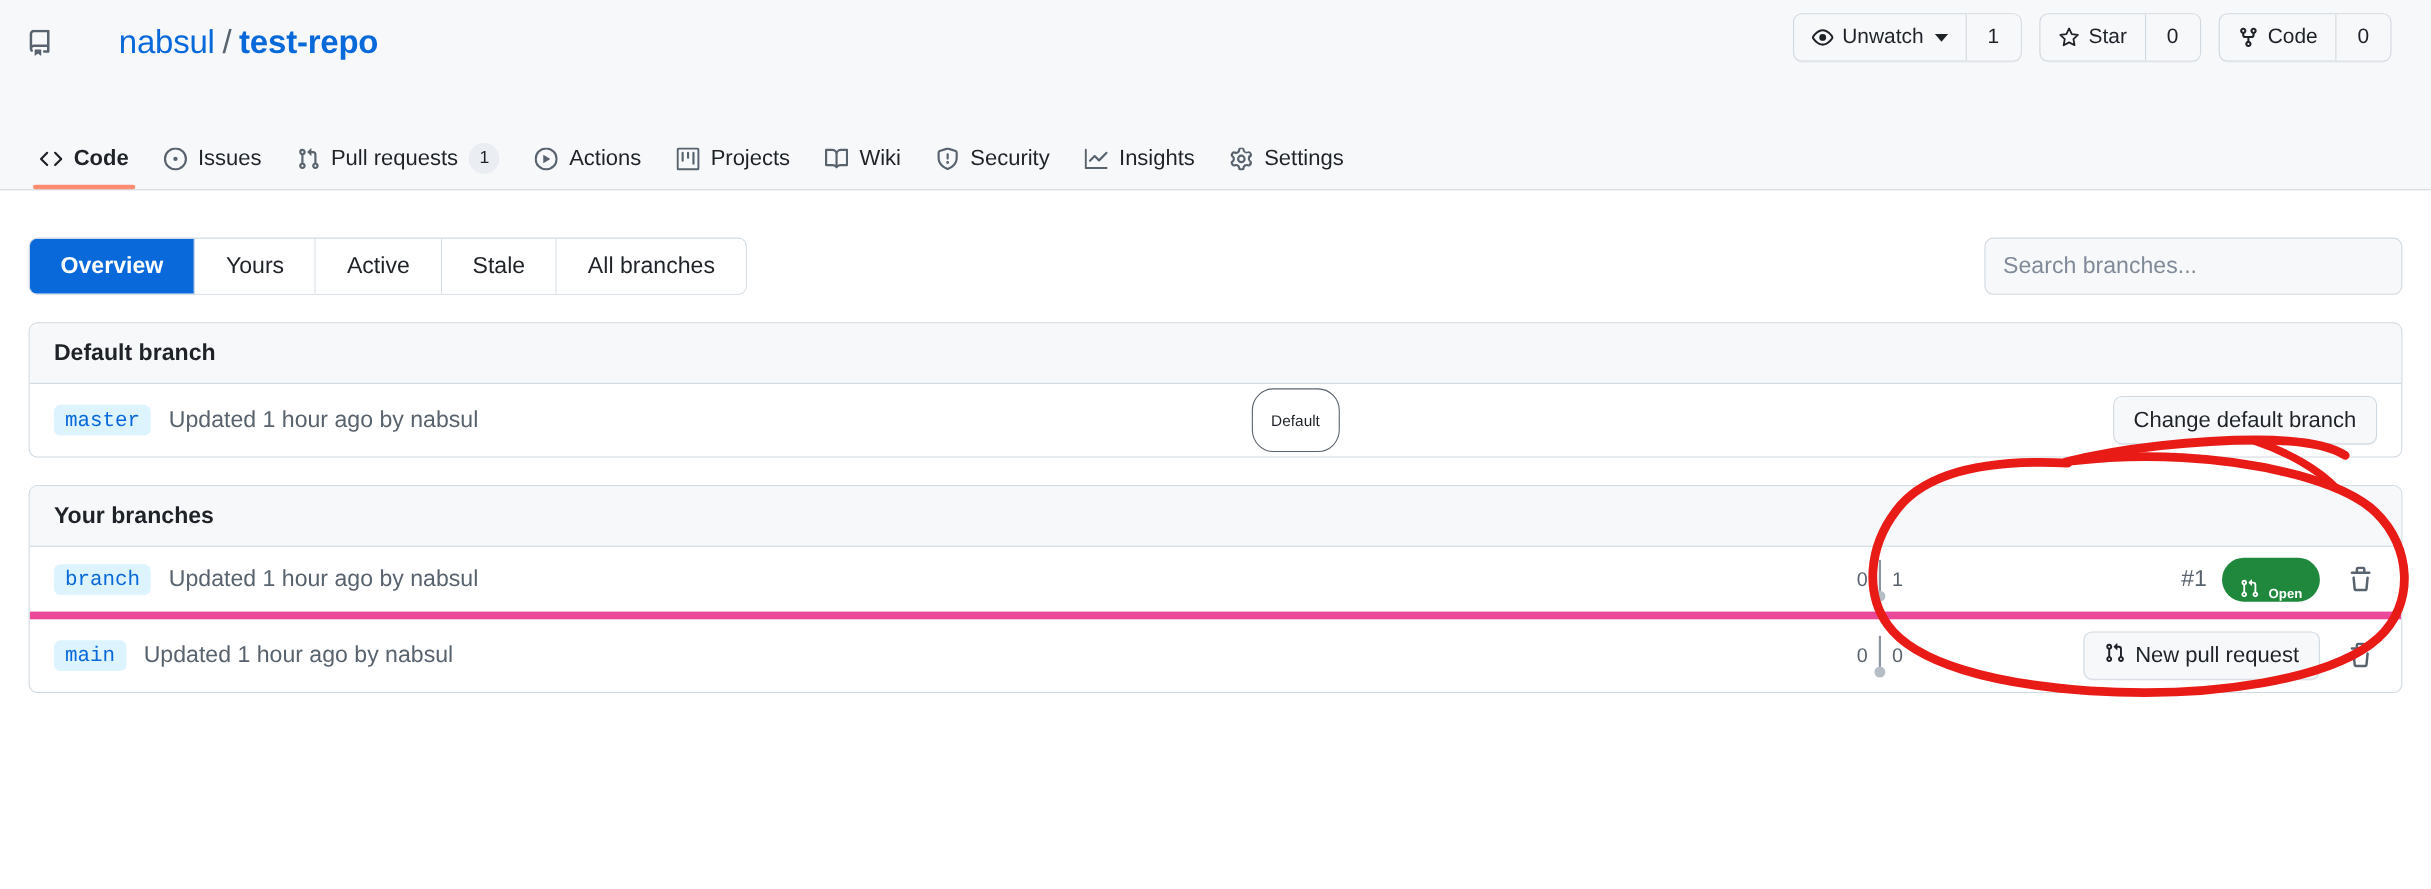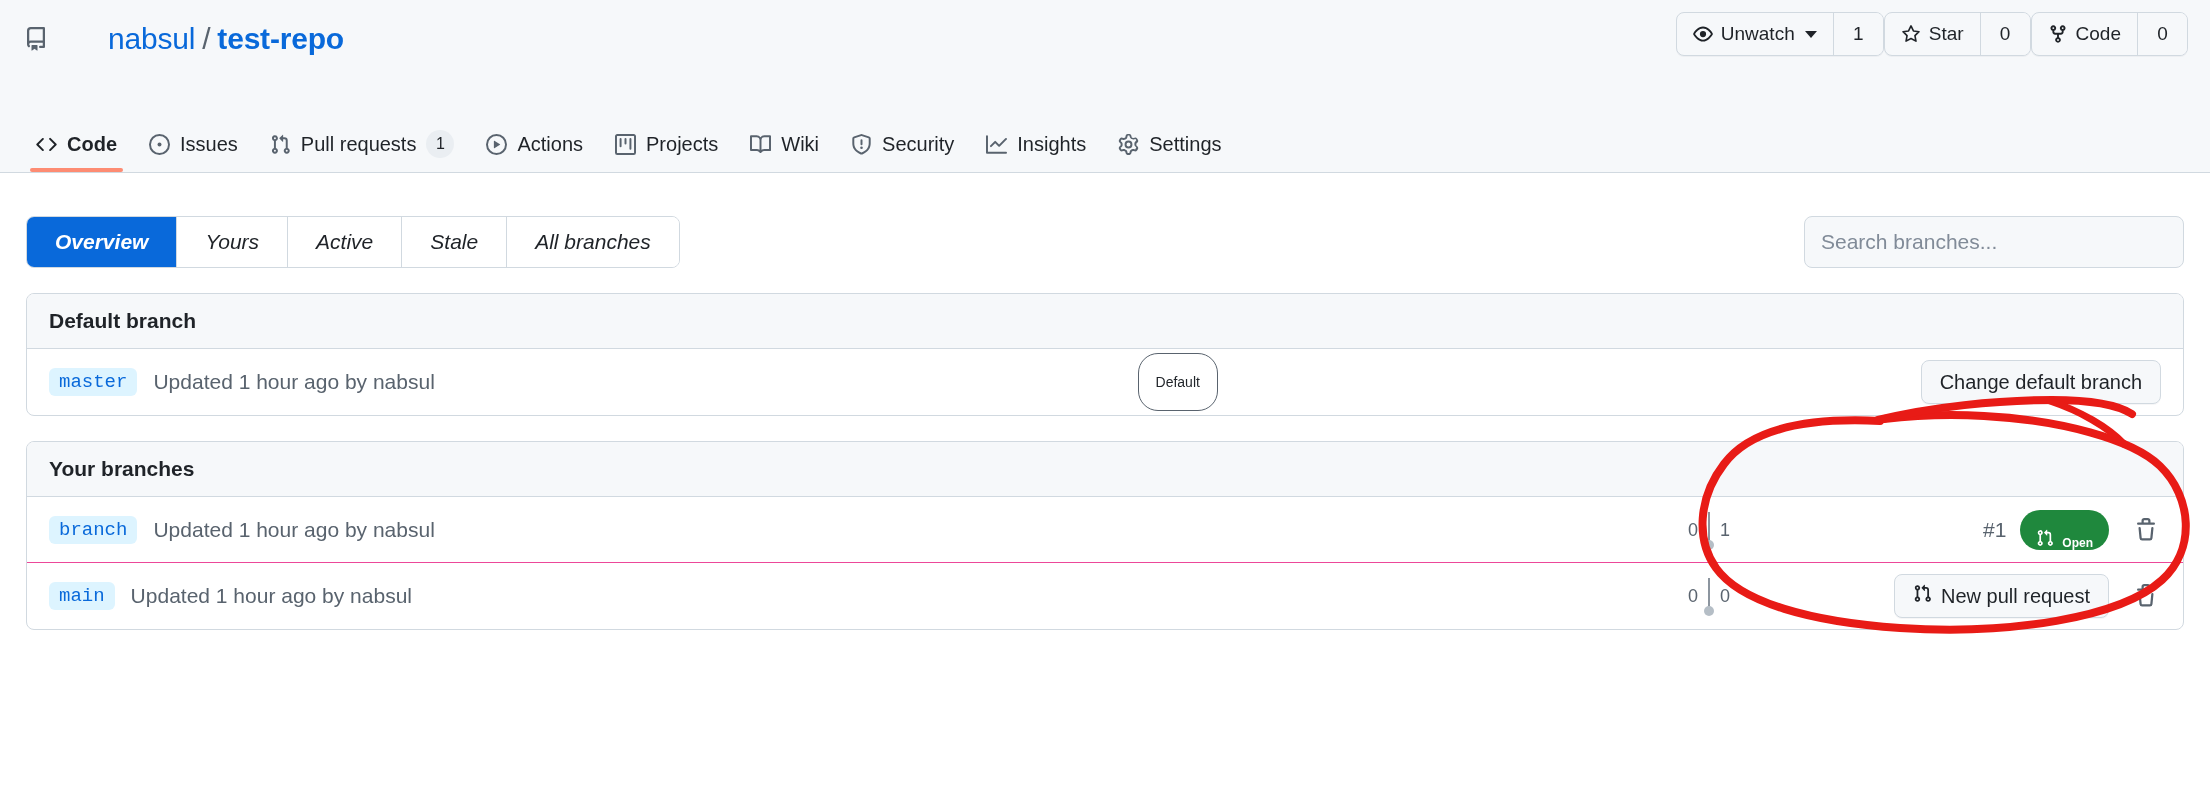--- a/index.html
+++ b/index.html
@@ -43,22 +43,23 @@
     line-height: 1;
   }
   .repo-owner { color: #0969da; font-weight: 400; margin-left: 48px; }
   .repo-sep   { color: #59636e; font-weight: 300; margin: 0 7px; }
   .repo-name  { color: #0969da; font-weight: 700; }
 
   
   .repo-actions {
     position: absolute;
     top: 12px;
-    right: 22px;
-    display: flex;
+    right: 36px;
+    display: flex;
+    gap: 16px;
   }
   .btn-group {
     display: flex;
     align-items: stretch;
     border: 1px solid #d1d9e0;
     border-radius: 8px;
     background: #f6f8fa;
     overflow: hidden;
     height: 44px;
     box-shadow: 0 1px 0 rgba(31,35,40,0.04);
@@ -162,21 +163,20 @@
   .segmented .seg-tab {
     display: flex;
     align-items: center;
     justify-content: center;
     padding: 0 28px;
     font-size: 21px;
     color: #1f2328;
     border-right: 1px solid #d1d9e0;
     background: #ffffff;
     white-space: nowrap;
-    font-style: italic;
   }
   .segmented .seg-tab:last-child { border-right: none; }
   .segmented .seg-tab.active {
     background: #0969da;
     color: #ffffff;
     font-weight: 600;
   }
 
   .search-box {
     width: 380px;
@@ -213,21 +213,21 @@
     padding: 15px 22px;
     font-size: 21px;
     font-weight: 600;
     color: #1f2328;
   }
   .branch-row {
     display: flex;
     align-items: center;
     height: 66px;
     padding: 0 22px;
-    border-bottom: 1px solid #ec4899;
+    border-bottom: 7px solid #ec4899;
   }
   .branch-row:last-child { border-bottom: none; }
 
   .branch-name {
     display: inline-flex;
     align-items: center;
     background: #ddf4ff;
     color: #0969da;
     border-radius: 6px;
     padding: 3px 10px;

